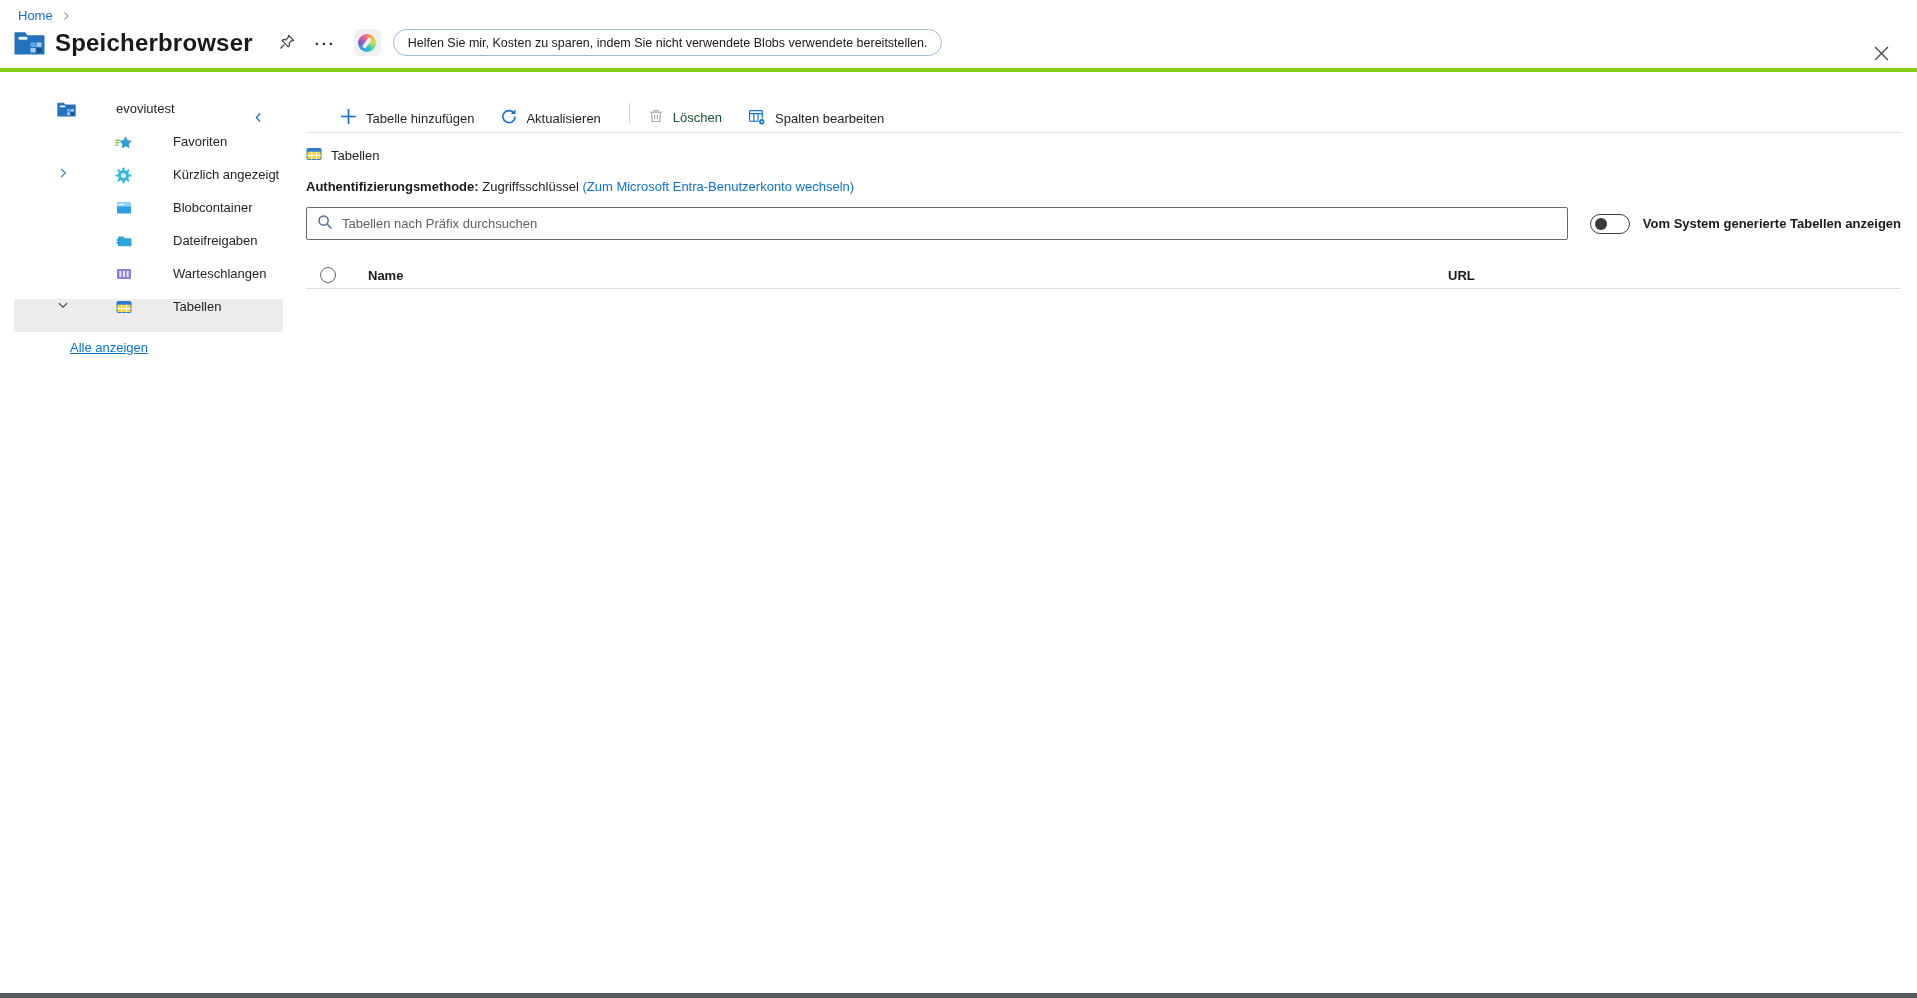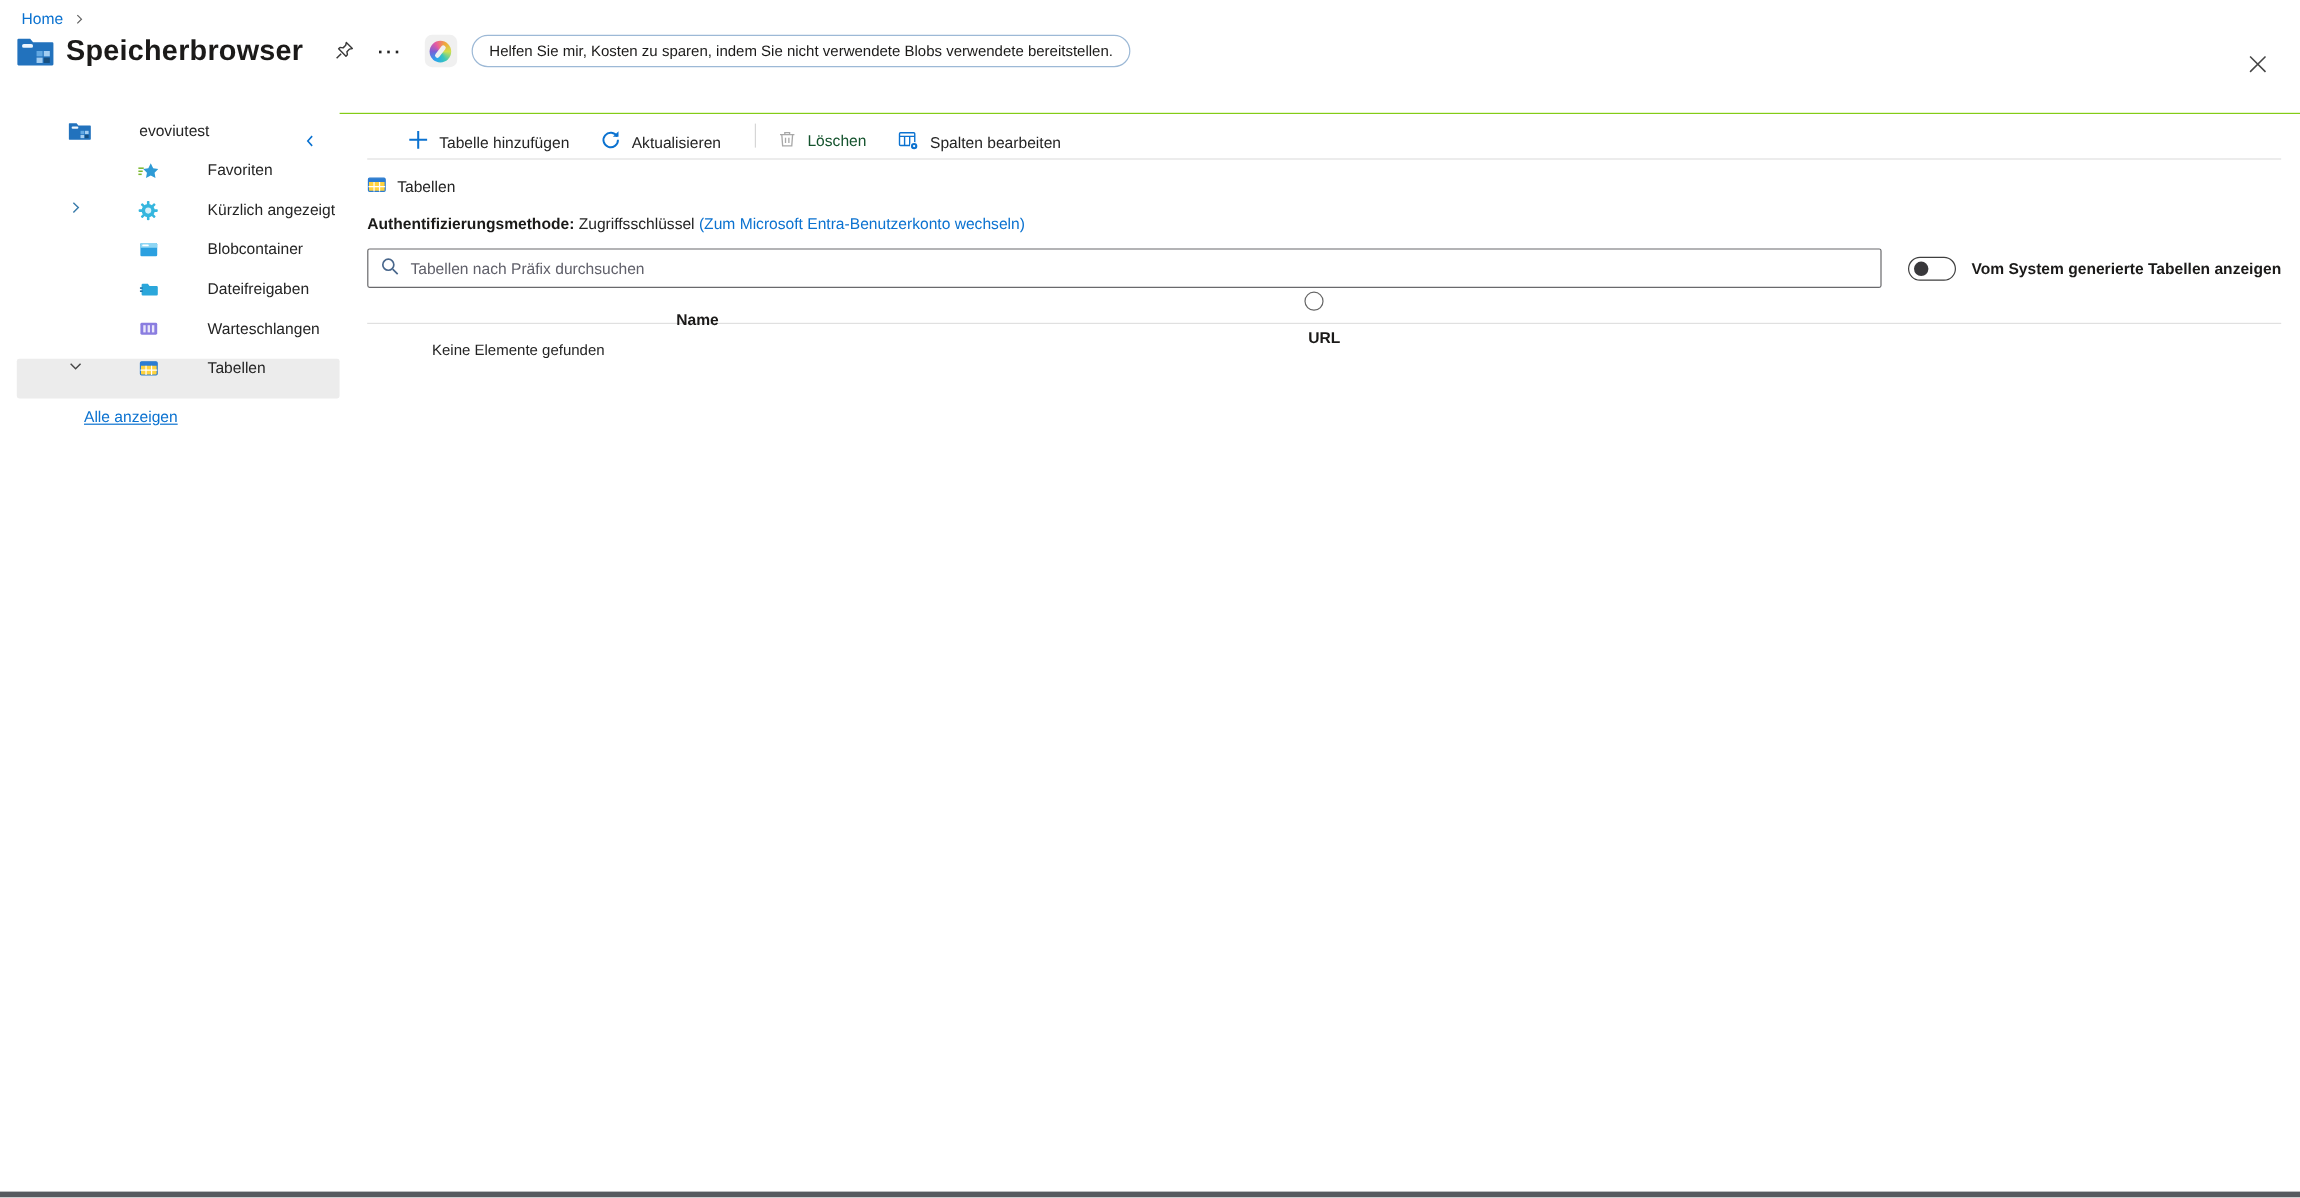--- a/index.html
+++ b/index.html
@@ -5,22 +5,22 @@
   * { margin:0; padding:0; box-sizing:border-box; }
   html,body { width:1917px; height:998px; }
   body {
     font-family:"Liberation Sans", sans-serif;
     font-size:13px; color:#242424; background:#fff;
     position:relative; overflow:hidden;
   }
   a { text-decoration:none; }
 
   
-  .header { position:absolute; top:0; left:0; right:0; height:95px; background:#fff;
-            border-bottom:1px solid #84cc16; }
+  .header { position:absolute; top:0; left:0; right:0; height:72px; background:#fff;
+            border-bottom:4px solid #84cc16; }
   .breadcrumb { position:absolute; top:8px; left:18px; display:flex; align-items:center; gap:8px; }
   .breadcrumb a { color:#0b72d0; font-size:13px; cursor:pointer; }
   .crumb-chev { display:inline-flex; }
   .title-row { position:absolute; top:29px; left:14px; display:flex; }
   .title-icon { margin-right:10px; display:inline-flex; }
   .page-title { font-size:24px; font-weight:700; color:#1b1a19; letter-spacing:.2px; }
   .icon-btn { background:none; border:none; cursor:pointer; display:inline-flex;
               align-items:center; justify-content:center; padding:4px; }
   .pin-btn { margin-left:22px; }
   .more-btn { margin-left:12px; font-size:15px; letter-spacing:2px; color:#242424; font-weight:700; }
@@ -74,21 +74,21 @@
                       font-family:"Liberation Sans", sans-serif; color:#242424; }
   .search-box input::placeholder { color:#60606a; }
   .toggle { margin-left:22px; width:40px; height:20px; border:1px solid #3f3f3f; border-radius:10px;
             position:relative; cursor:pointer; background:#fff; flex:none; }
   .toggle .knob { position:absolute; left:4px; top:3px; width:12px; height:12px;
                   border-radius:50%; background:#39383b; }
   .toggle-label { margin-left:13px; font-weight:700; color:#1b1a19; white-space:nowrap; }
 
   .count-line { margin-top:17px; font-size:12.5px; color:#242424; }
 
-  .grid-header { margin-top:3px; height:27px; display:flex; align-items:center; border-bottom:1px solid #e0e0e0;flex-direction:column; }
+  .grid-header { margin-top:22px; height:27px; display:flex; align-items:center; border-bottom:1px solid #e0e0e0; }
   .th-check { width:62px; padding-left:14px; display:flex; align-items:center; }
   .radio-circle { width:16px; height:16px; border:1px solid #666; border-radius:50%; background:#fff; cursor:pointer; }
   .th-name { width:1080px; font-weight:700; color:#1b1a19; }
   .th-url { font-weight:700; color:#1b1a19; }
   .empty-row { margin-top:15px; padding-left:54px; font-size:12.5px; color:#242424; }
 
   .bottom-bar { position:absolute; left:0; right:0; bottom:0; height:5px; background:#565a5f; }
 </style>
 </head>
 <body>
@@ -338,16 +338,15 @@
 
 
   <div class="grid-header">
     <span class="th-check">
       <span class="radio-circle"></span>
     </span>
     <span class="th-name">Name</span>
     <span class="th-url">URL</span>
   </div>
 
-  <div class="empty-row">Keine Elemente gefunden</div>
 </div>
 
 <div class="bottom-bar"></div>
 
 </body></html>

